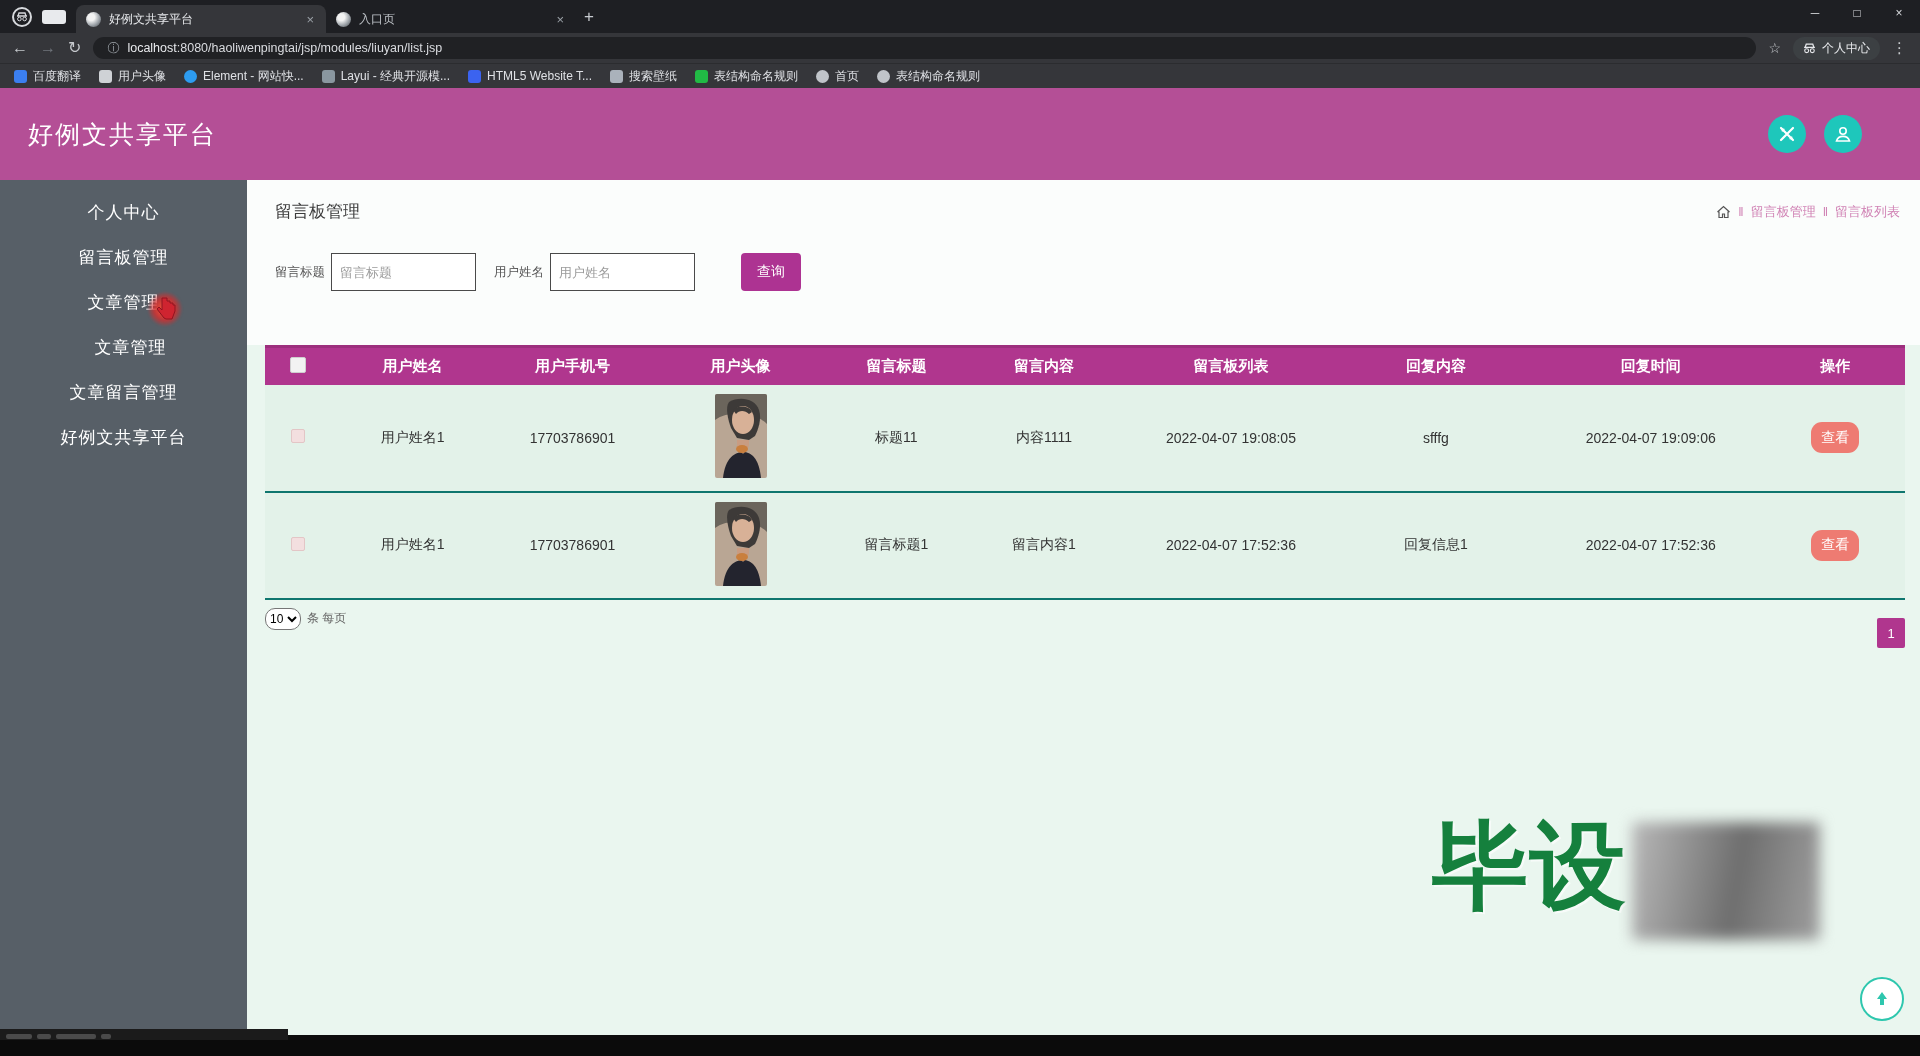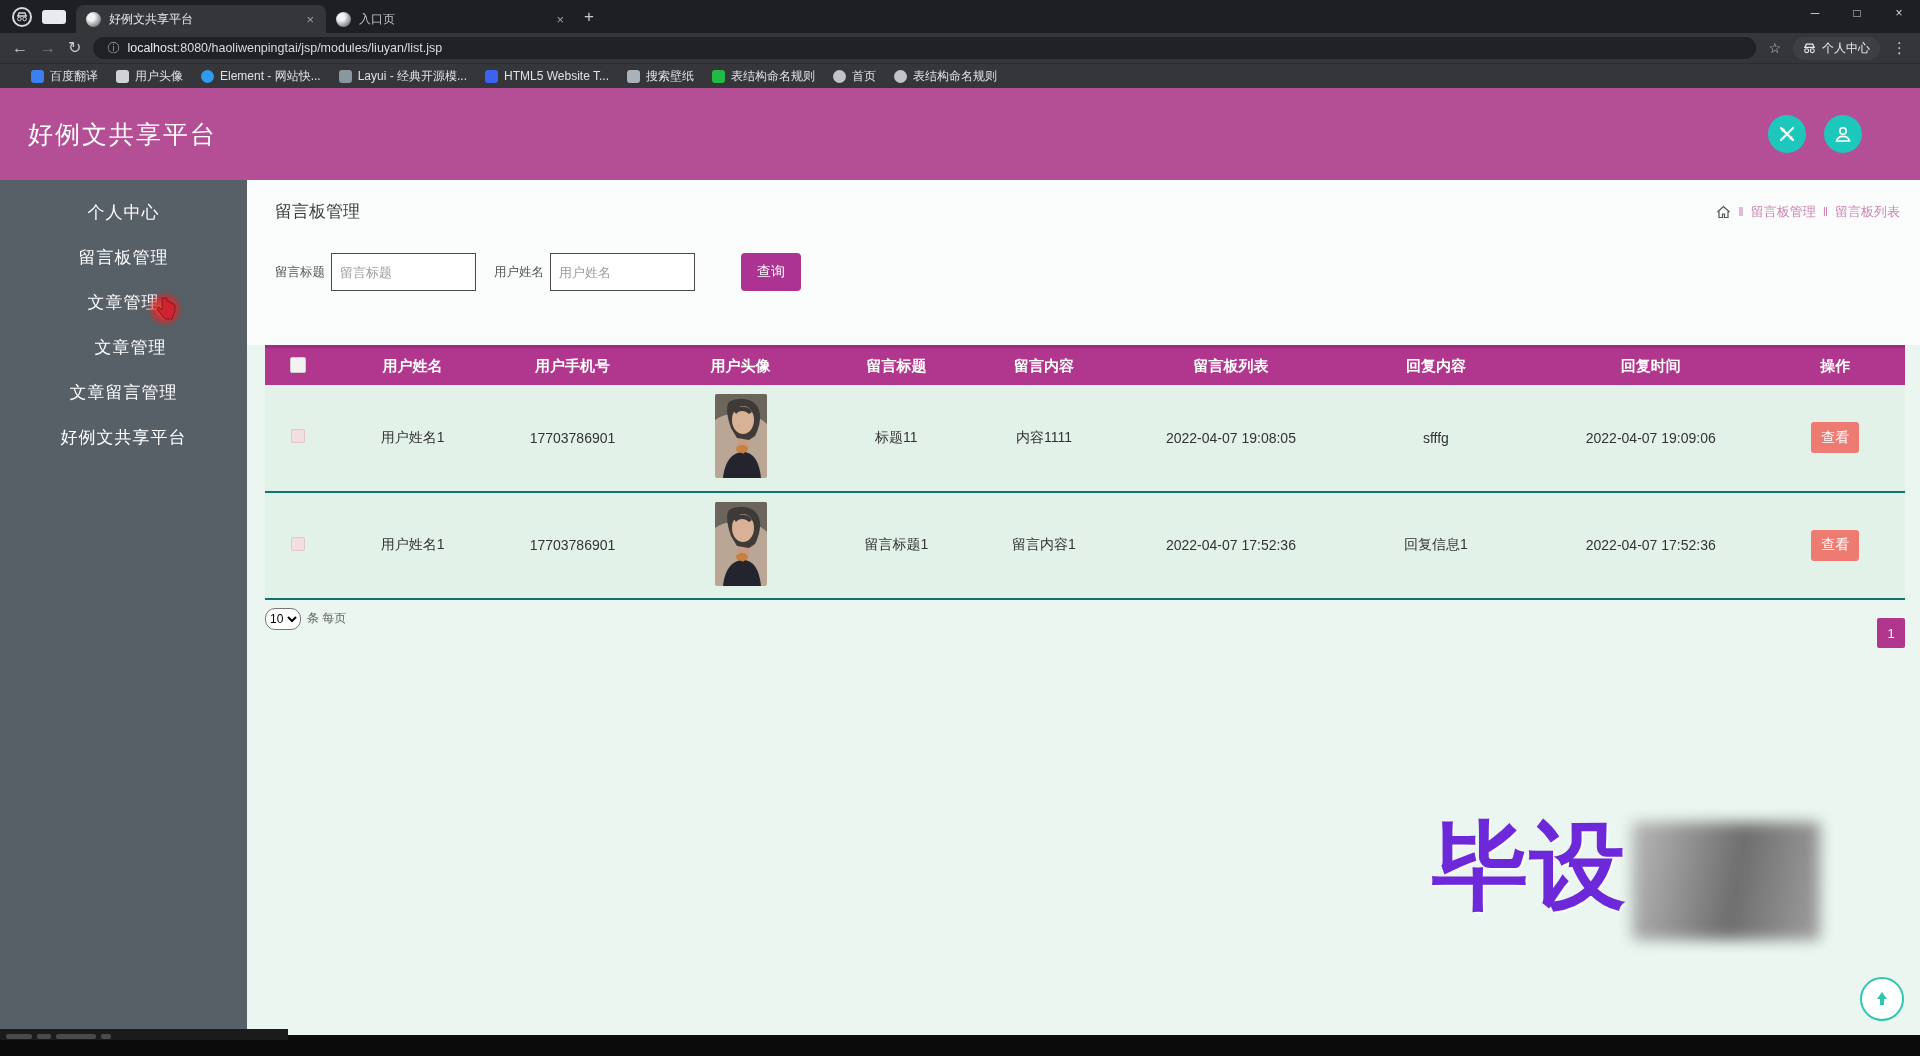--- a/index.html
+++ b/index.html
@@ -24,21 +24,21 @@
   .toolbar { height:30px; background:#35363a; display:flex; align-items:center; gap:12px; padding:0 12px; }
   .nav-ico { color:#c6c9cd; font-size:16px; line-height:1; }
   .nav-ico.dim { color:#70757c; }
   .url-pill { flex:1; height:22px; background:#202124; border-radius:11px; display:flex; align-items:center; gap:8px; padding:0 14px; color:#dadce0; font-size:12.5px; }
   .url-pill .info { color:#9aa0a6; font-size:12px; }
   .url-host { color:#e8eaed; }
   .incog-badge { display:flex; align-items:center; gap:6px; background:#3c4043; border-radius:12px; padding:3px 10px; color:#e8eaed; font-size:12px; }
   .star { color:#c6c9cd; font-size:14px; }
   .dots { color:#c6c9cd; font-size:15px; letter-spacing:1px; }
 
-  .bookmarks { height:25px; background:#35363a; border-top:1px solid #2b2c2f; display:flex; align-items:center; gap:18px; padding:0 31px; }
+  .bookmarks { height:25px; background:#35363a; border-top:1px solid #2b2c2f; display:flex; align-items:center; gap:18px; padding:0 14px; }
   .bm { display:flex; align-items:center; gap:6px; color:#dfe1e5; font-size:12px; white-space:nowrap; }
   .bm .bm-ico { width:13px; height:13px; border-radius:3px; flex:0 0 auto; }
 
   
   .appheader { height:92px; background:#b44f96; display:flex; align-items:center; padding:0 28px; }
   .app-title { color:#fff; font-size:25px; letter-spacing:2px; font-weight:500; }
   .header-actions { margin-left:auto; display:flex; gap:18px; margin-right:30px; }
   .hbtn { width:38px; height:38px; border-radius:50%; background:#1ec7bb; display:flex; align-items:center; justify-content:center; }
 
   .appbody { display:flex; height:855px; }
@@ -63,29 +63,29 @@
   .query-btn { width:60px; height:38px; margin-left:28px; background:#ad3392; color:#fff; border:none; border-radius:4px; font-size:14px; font-family:inherit; }
 
   .list-table { width:1640px; margin-left:18px; border-collapse:collapse; table-layout:fixed; }
   .list-table thead tr { background:#b0368e; height:38px; border-top:3px solid #9c2f7d; }
   .list-table th { color:#fff; font-size:15px; font-weight:bold; text-align:center; }
   .list-table tbody tr { background:#e3f2e9; height:107px; border-bottom:2px solid #0f766e; }
   .list-table td { text-align:center; font-size:14px; color:#333; vertical-align:middle; }
   .row-check { width:14px; height:14px; appearance:none; background:#f3dfdf; border:1px solid #e3c6c6; border-radius:2px; }
   .head-check { width:16px; height:16px; appearance:none; background:#f2f2f2; border:1px solid #cfcfcf; border-radius:2px; }
   .avatar { width:52px; height:84px; display:inline-block; border-radius:2px; overflow:hidden; }
-  .view-btn { width:48px; height:31px; background:#ee7b72; color:#fff; border:none; border-radius:3px; font-size:14px; font-family:inherit; }
+  .view-btn { width:48px; height:31px; background:#ee7b72; color:#fff; border:none; border-radius:11px; font-size:14px; font-family:inherit; }
   .cell-time { font-size:13.5px; color:#444; }
 
   .pagesize-row { display:flex; align-items:center; gap:6px; margin:8px 0 0 18px; font-size:12px; color:#666; }
   .pagesize-select { height:22px; font-size:12px; border:1px solid #767676; background:#fff; border-radius:10px; font-family:inherit; }
   .pager { position:absolute; right:15px; top:438px; width:28px; height:30px; background:#b0368e; color:#fff; font-size:13px; display:flex; align-items:center; justify-content:center; border-radius:2px; }
 
   .watermark { position:absolute; right:100px; top:638px; display:flex; align-items:flex-start; }
-  .wm-text { font-size:96px; font-weight:900; color:#6d28d9; line-height:1; letter-spacing:2px; text-shadow:2px 2px 0 rgba(255,255,255,.6); }
+  .wm-text { font-size:96px; font-weight:900; color:#15803d; line-height:1; letter-spacing:2px; text-shadow:2px 2px 0 rgba(255,255,255,.6); }
   .wm-blur { width:188px; height:118px; margin-left:4px; margin-top:4px; background:linear-gradient(100deg,#b9b9b9,#6e6e6e 55%,#9f9f9f); filter:blur(7px); border-radius:4px; }
 
   .back-top { position:absolute; right:16px; bottom:14px; width:44px; height:44px; border-radius:50%; background:#fff; border:2px solid #2ec7ae; display:flex; align-items:center; justify-content:center; }
 
   .bottom-bar { position:absolute; left:0; bottom:0; width:1920px; height:16px; background:#0b0b0b; }
   .remnant { position:absolute; left:0; bottom:12px; width:288px; height:15px; background:#1b1b1b; display:flex; align-items:center; gap:5px; padding:0 6px; }
   .remnant i { width:26px; height:5px; background:#4a4a4a; border-radius:2px; }
 </style>
 </head>
 <body>

